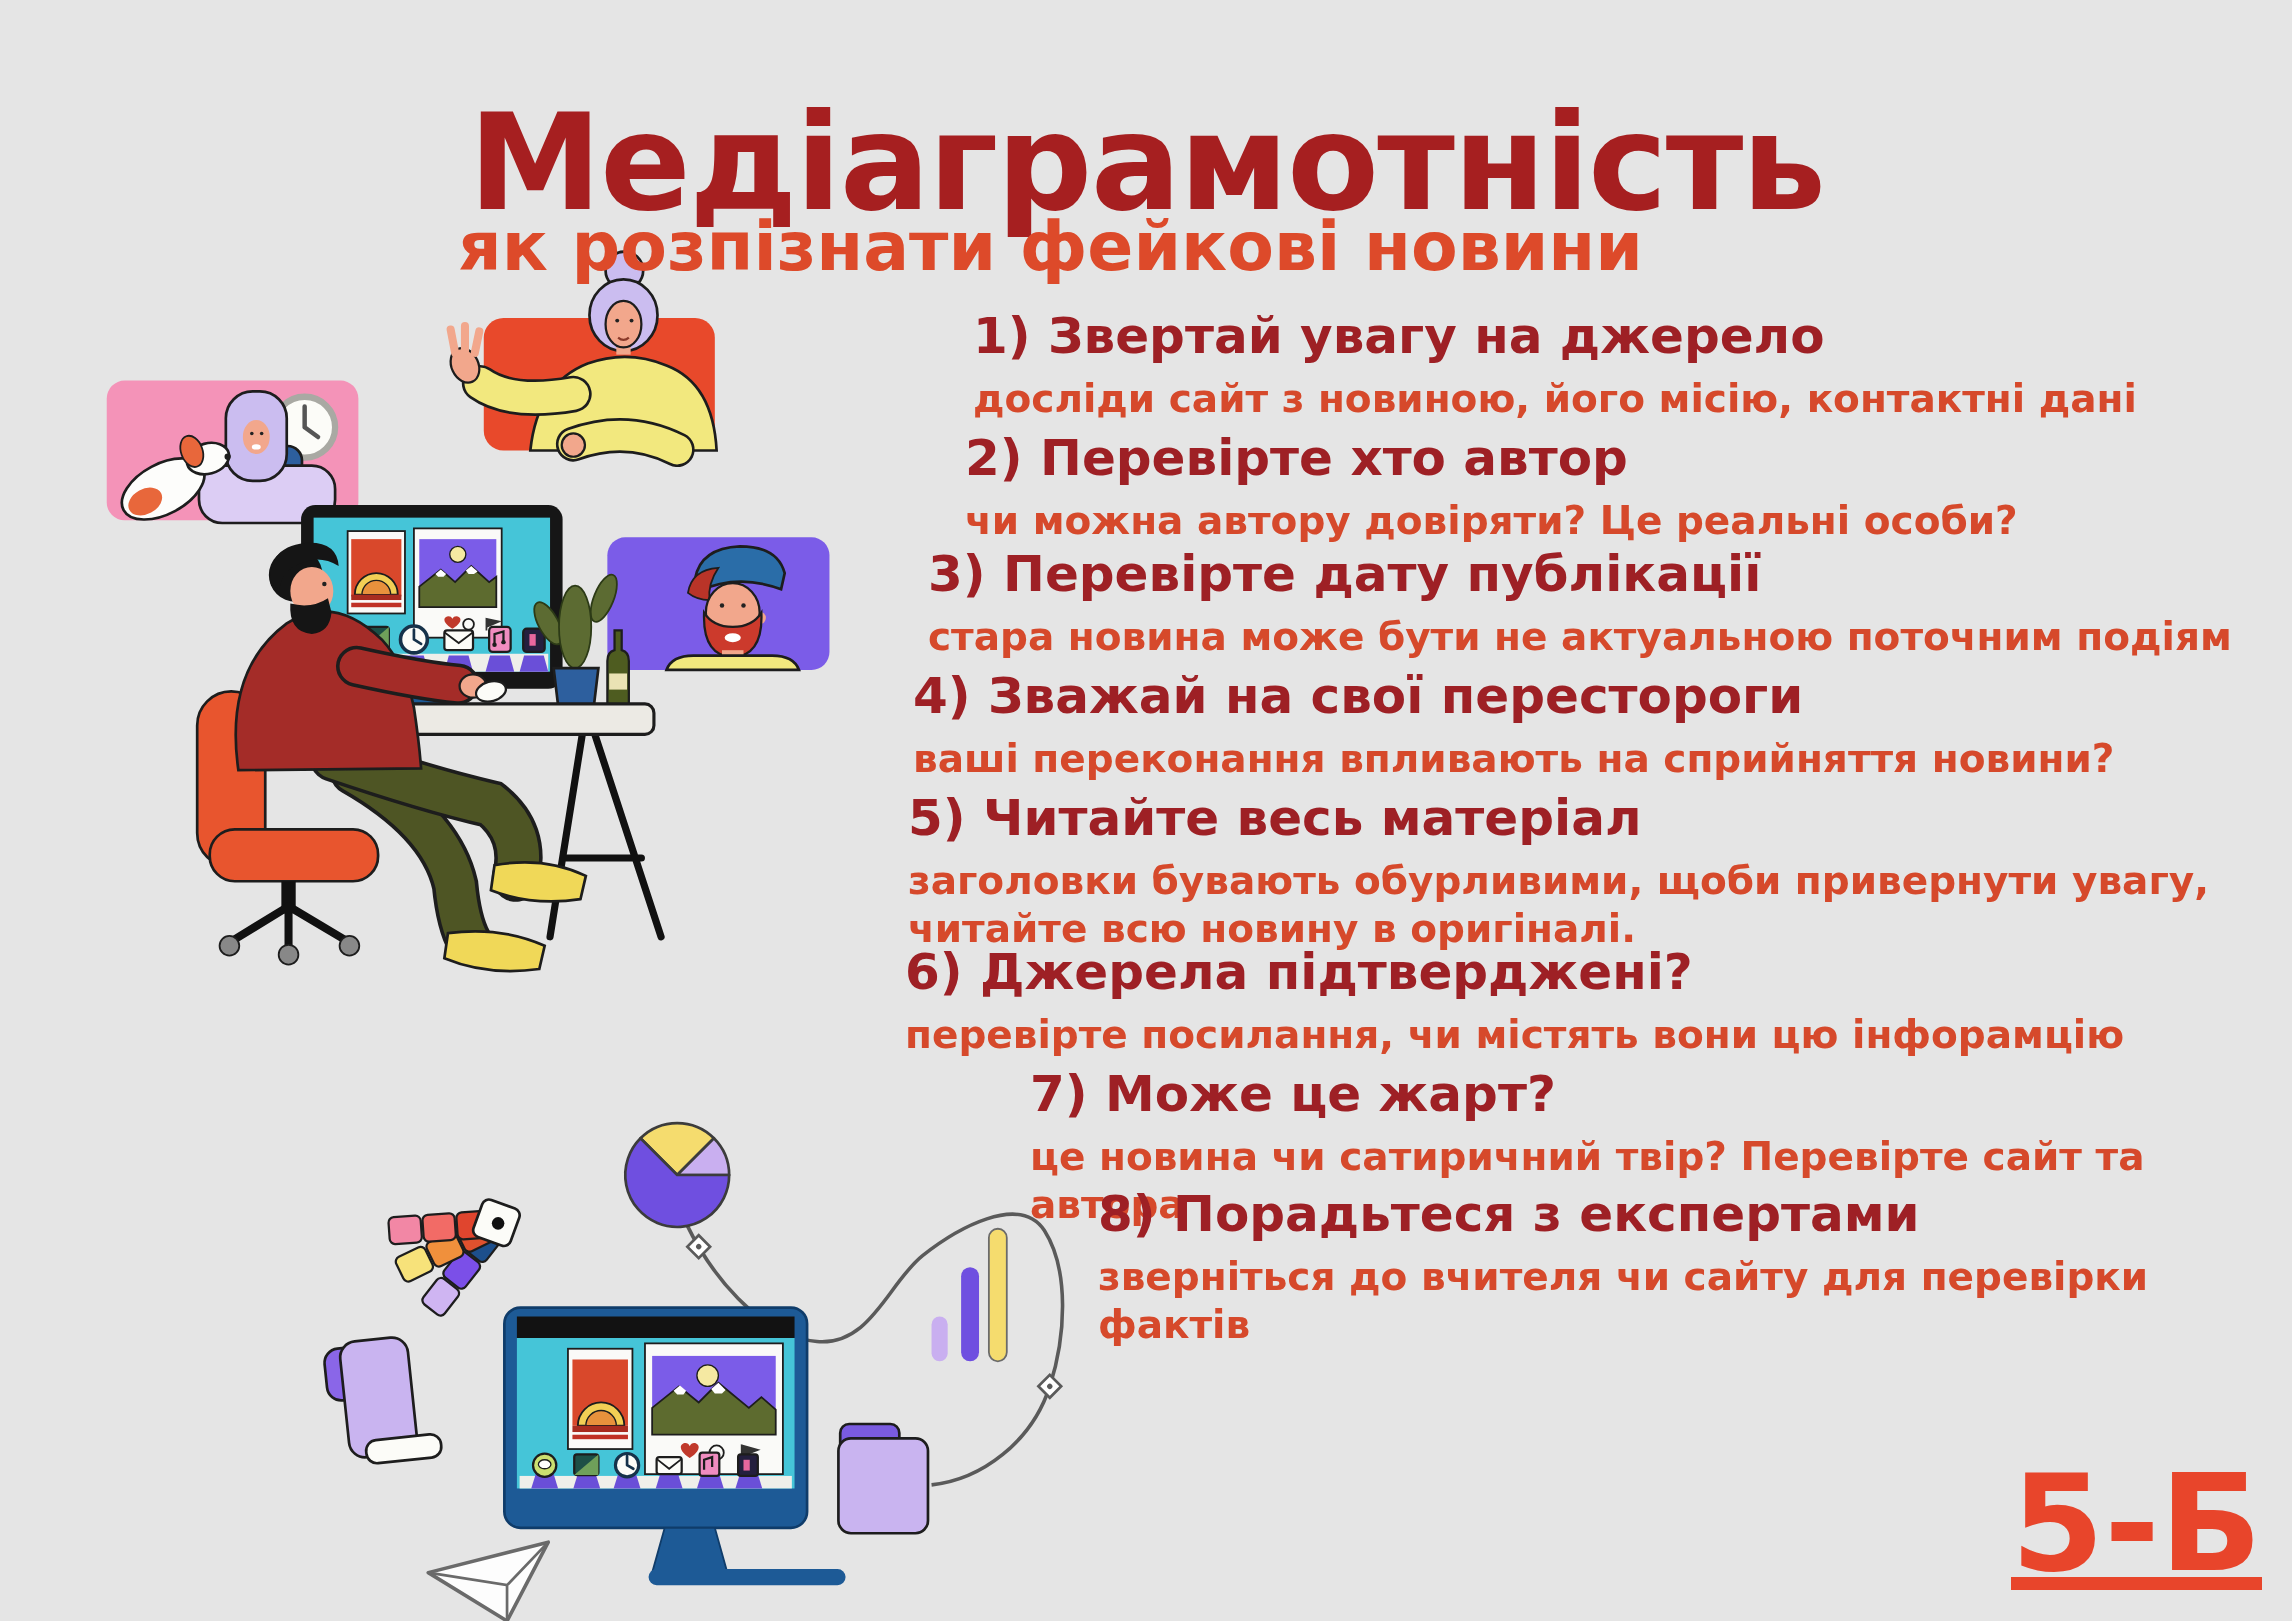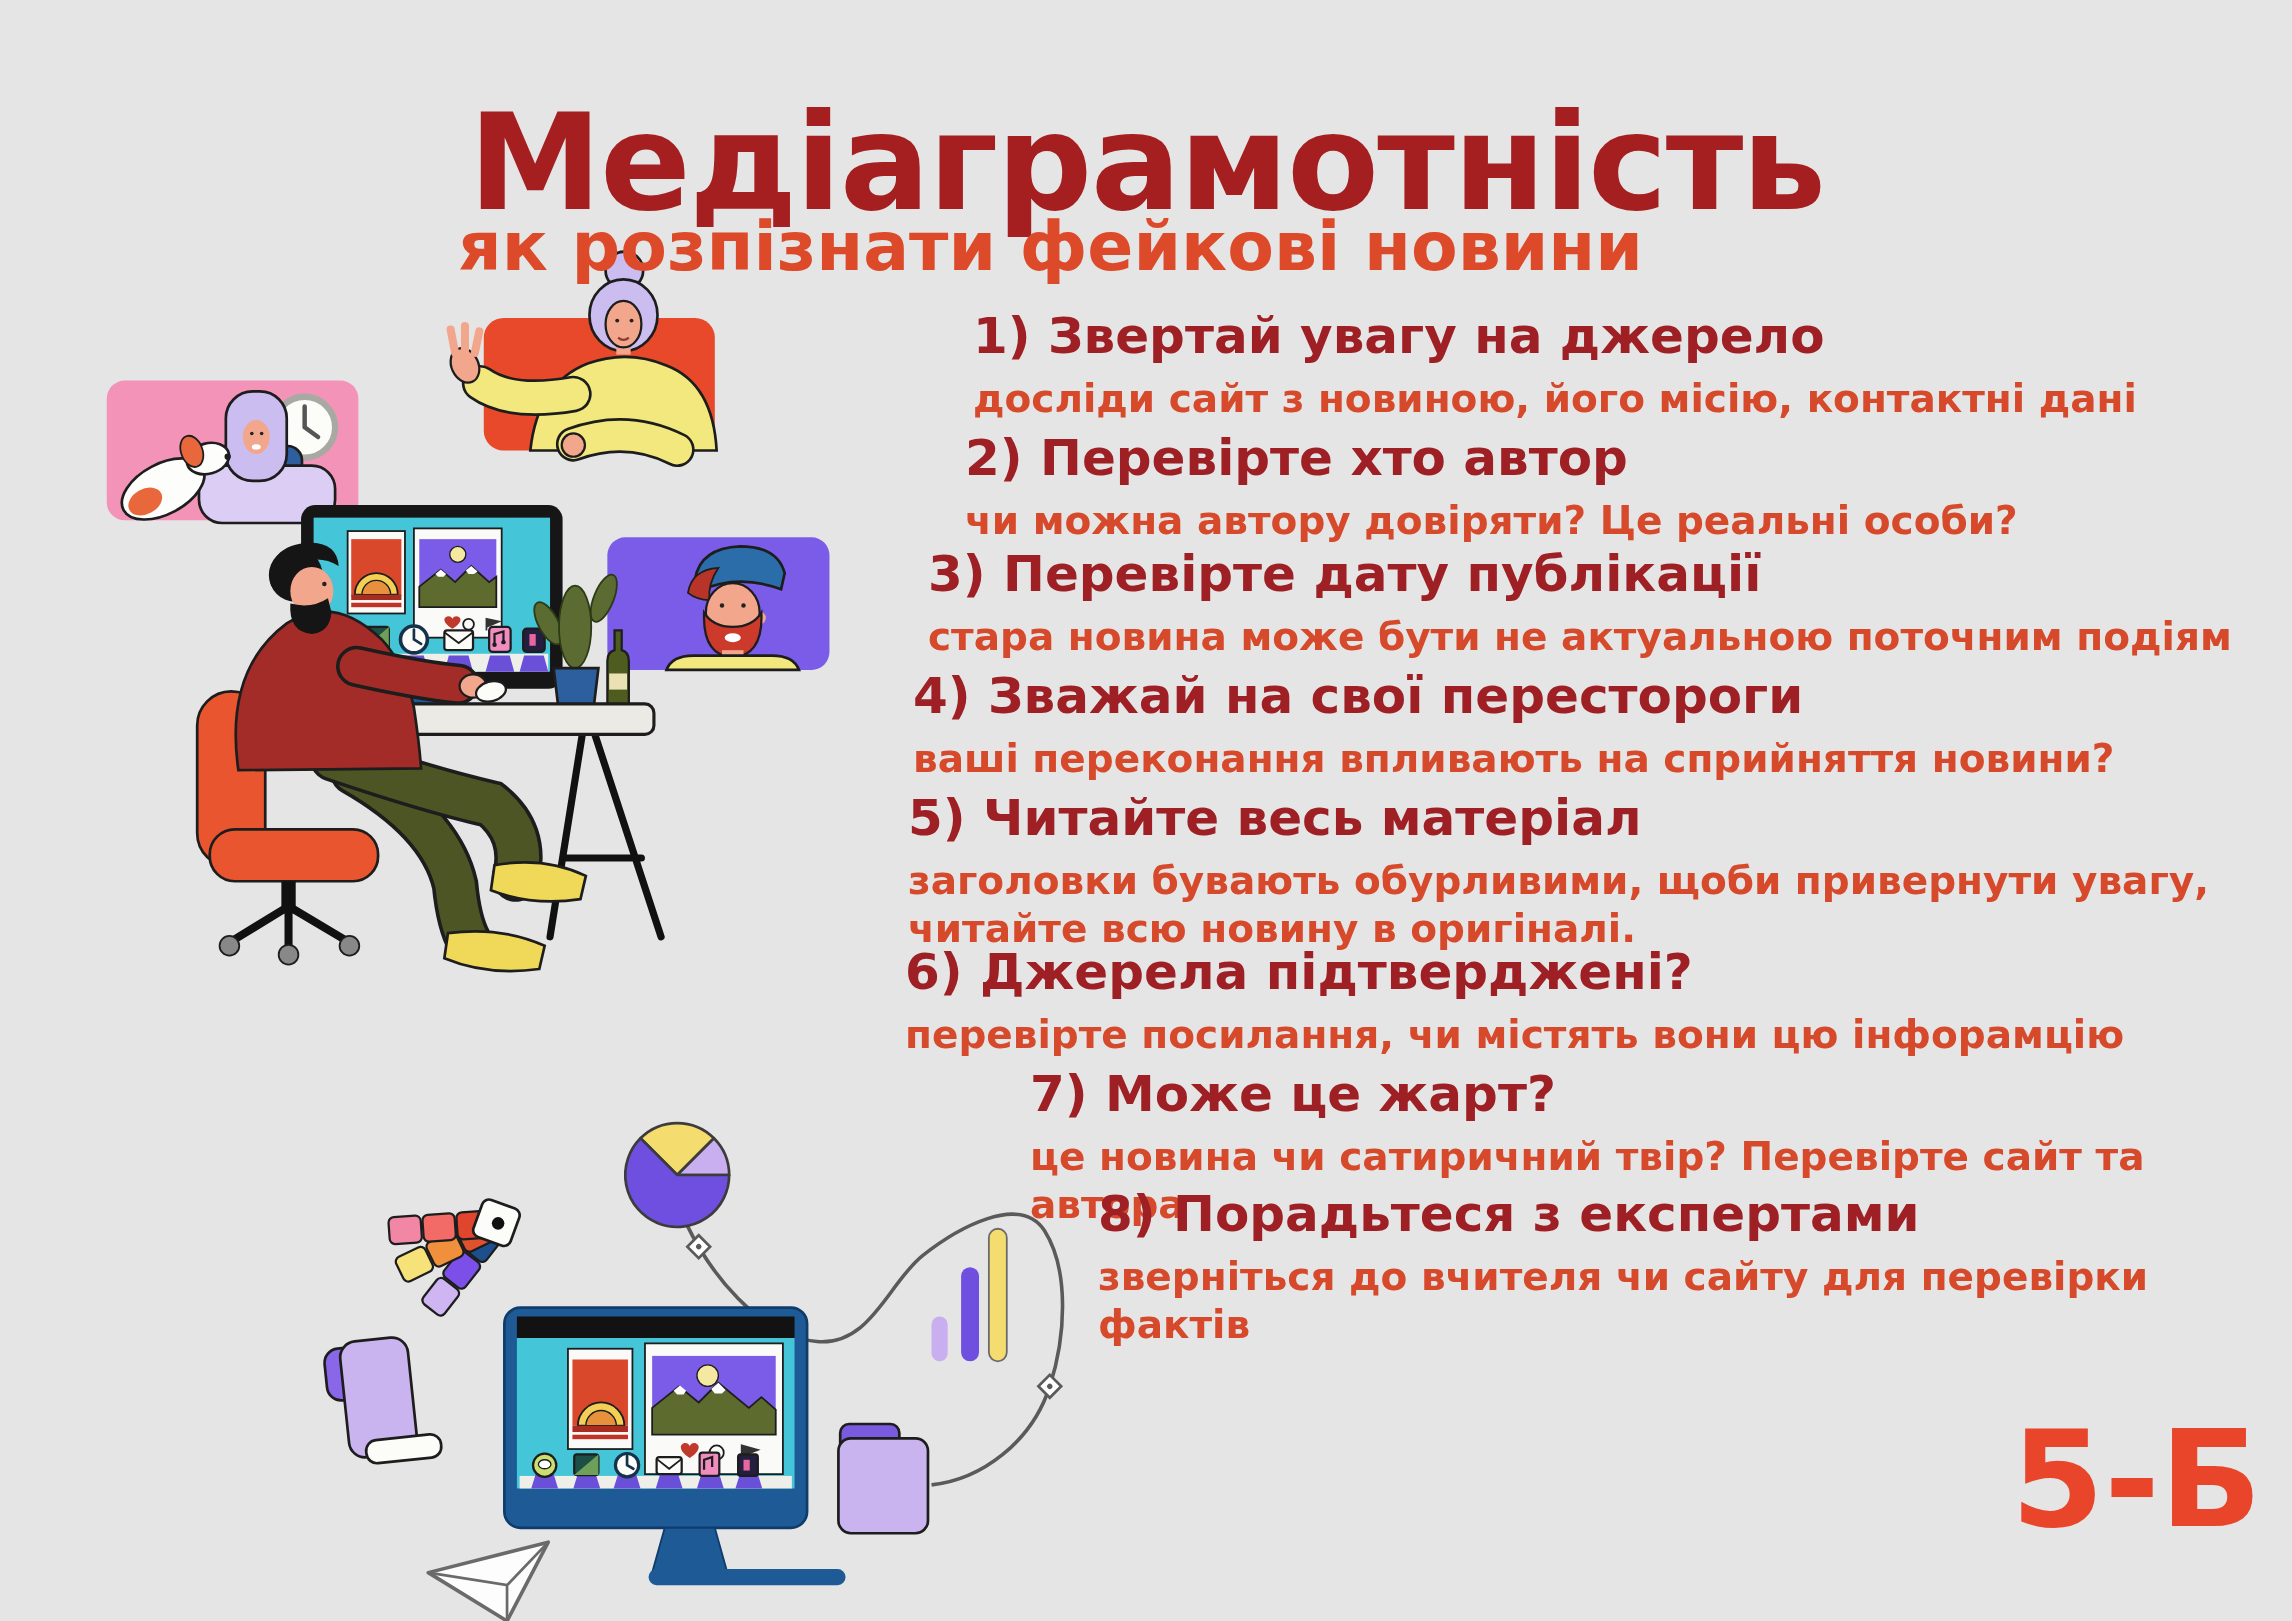--- a/index.html
+++ b/index.html
@@ -15,22 +15,22 @@
   .tip-detail{font-size:39px;font-weight:bold;color:#D6492B;line-height:1.25;margin-top:12px;
       white-space:pre-line;}
   .tip1{left:973px;top:310px;}
   .tip2{left:965px;top:432px;}
   .tip3{left:928px;top:548px;}
   .tip4{left:913px;top:670px;}
   .tip5{left:908px;top:792px;}
   .tip6{left:905px;top:946px;}
   .tip7{left:1030px;top:1068px;}
   .tip8{left:1098px;top:1188px;}
-  .class-label{position:absolute;left:2011px;top:1413px;font-size:134px;font-weight:bold;
-      color:#E8452B;line-height:1;}
+  .class-label{position:absolute;left:2011px;top:1457px;font-size:134px;font-weight:bold;
+      color:#E8452B;line-height:1;text-decoration:underline;}
 </style>
 </head>
 <body>
 
 <div class="poster">
 
   <svg class="art" viewBox="0 0 2560 1810">
 
     <g>
       <rect x="119" y="425" width="281" height="156" rx="20" fill="#F493B8"></rect>

